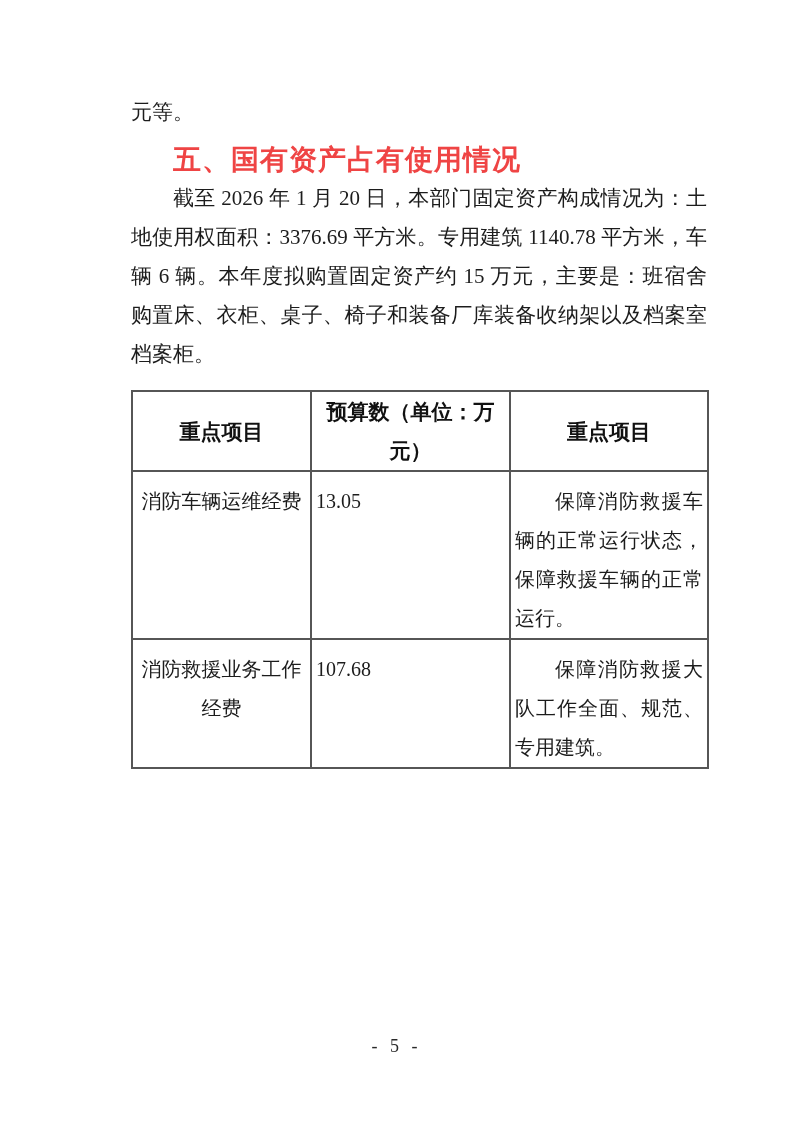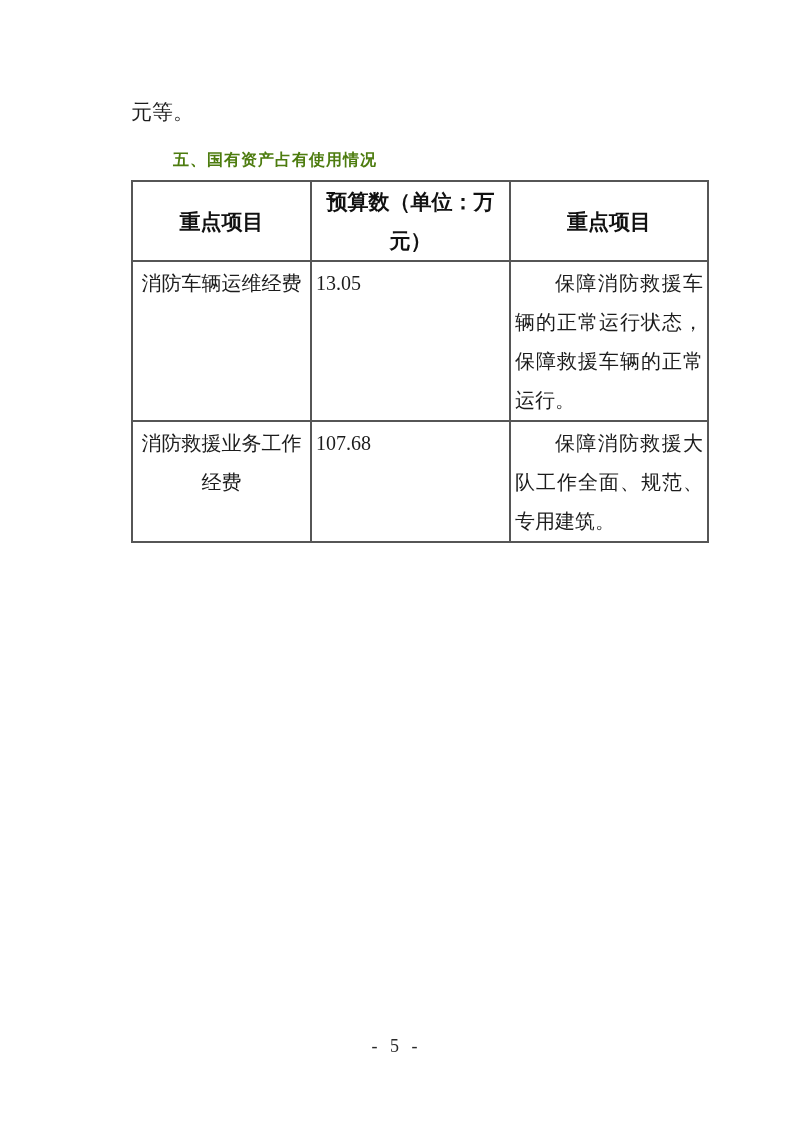--- a/index.html
+++ b/index.html
@@ -18,40 +18,40 @@
     width: 576px;
   }
   .lead-line {
     font-size: 21px;
     line-height: 39px;
     text-align: justify;
   }
   .sec-heading {
     font-family: "Liberation Sans", "DejaVu Sans", sans-serif;
     font-weight: 700;
-    font-size: 16px;
+    font-size: 28px;
     line-height: 39px;
-    color: #4d7c0f;
+    color: #ef4444;
     text-indent: 42px;
     margin-top: 8px;
     letter-spacing: 1px;
   }
   .body-para {
     font-size: 21px;
     line-height: 39px;
     text-align: justify;
     text-indent: 42px;
   }
   .uval {
     text-decoration: underline;
     text-underline-offset: 5px;
     text-decoration-thickness: 1.5px;
   }
   table.perf {
-    margin-top: 1px;
+    margin-top: 16px;
     width: 576px;
     border-collapse: collapse;
     table-layout: fixed;
   }
   table.perf col.c1 { width: 179px; }
   table.perf col.c2 { width: 199px; }
   table.perf col.c3 { width: 198px; }
   table.perf th, table.perf td {
     border: 2px solid #565656;
   }
@@ -63,21 +63,21 @@
     line-height: 39px;
     text-align: center;
     vertical-align: middle;
     color: #111111;
     padding: 0 6px;
   }
   table.perf td {
     vertical-align: top;
     font-size: 20px;
     line-height: 39px;
-    padding: 2px 4px 0 4px;
+    padding: 10px 4px 0 4px;
   }
   td.cell-project { text-align: center; }
   td.cell-budget  { text-align: left; padding-left: 42px; }
   td.cell-target  { text-align: justify; text-indent: 40px; padding-left: 10px; padding-right: 10px; }
   tr.row-1 td { height: 158px; }
   tr.row-2 td { height: 118px; }
   .page-footer {
     position: absolute;
     left: 0; top: 1036px;
     width: 793px;
@@ -89,20 +89,21 @@
 </style>
 </head>
 <body>
 
 <div class="doc">
 
   <p class="lead-line">元等。</p>
 
   <h2 class="sec-heading">五、国有资产占有使用情况</h2>
 
+  <p class="body-para">截至 2026 年 1 月 20 日，本部门固定资产构成情况为：土地使用权面积：3376.69 平方米。专用建筑 1140.78 平方米，车辆 6 辆。本年度拟购置固定资产约 15 万元，主要是：班宿舍购置床、衣柜、桌子、椅子和装备厂库装备收纳架以及档案室档案柜。</p>
 
 
 
   <table class="perf">
     <colgroup>
       <col class="c1">
         <col class="c2">
         <col class="c3">
     </colgroup>
     <thead>

